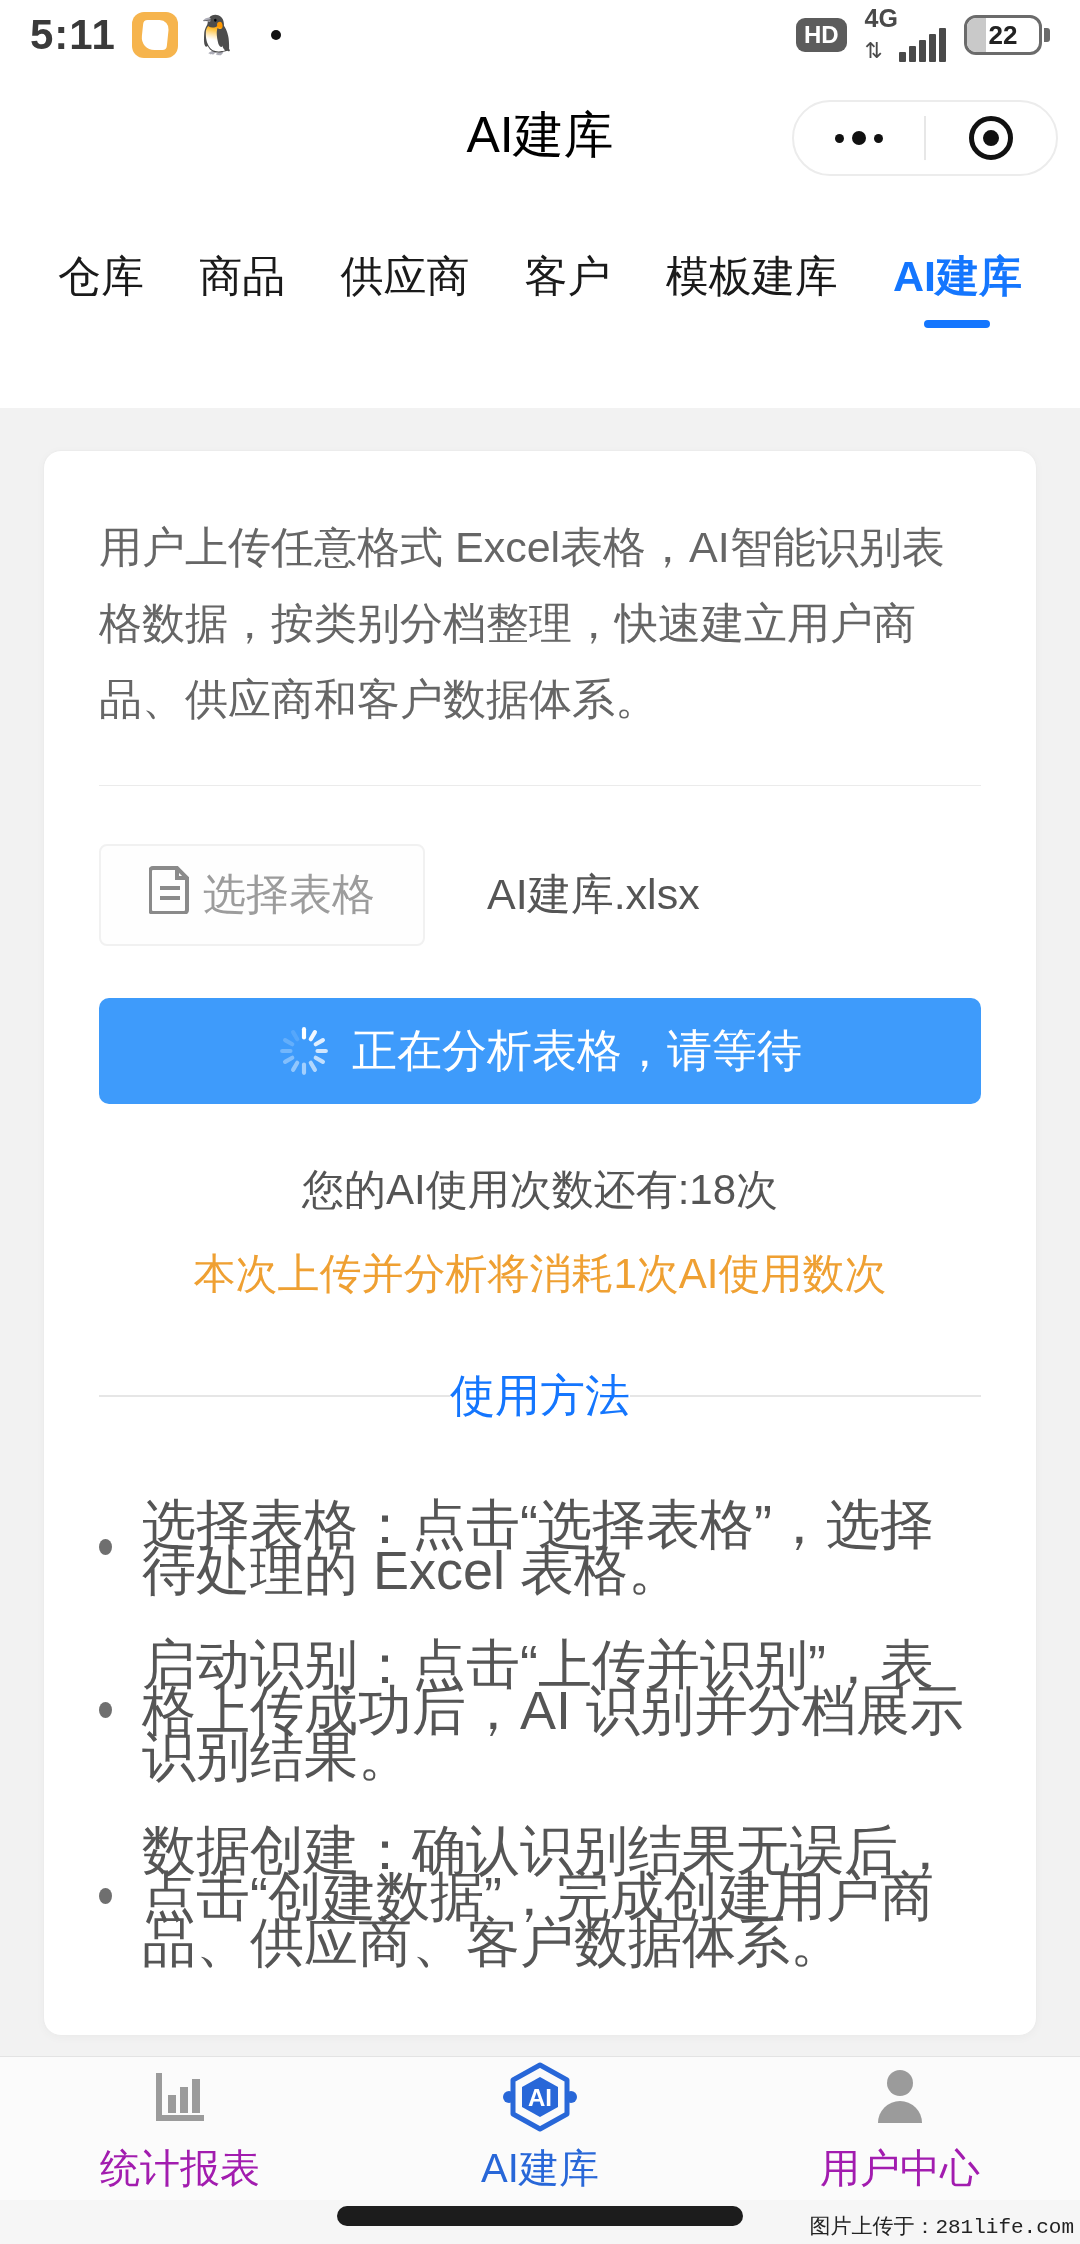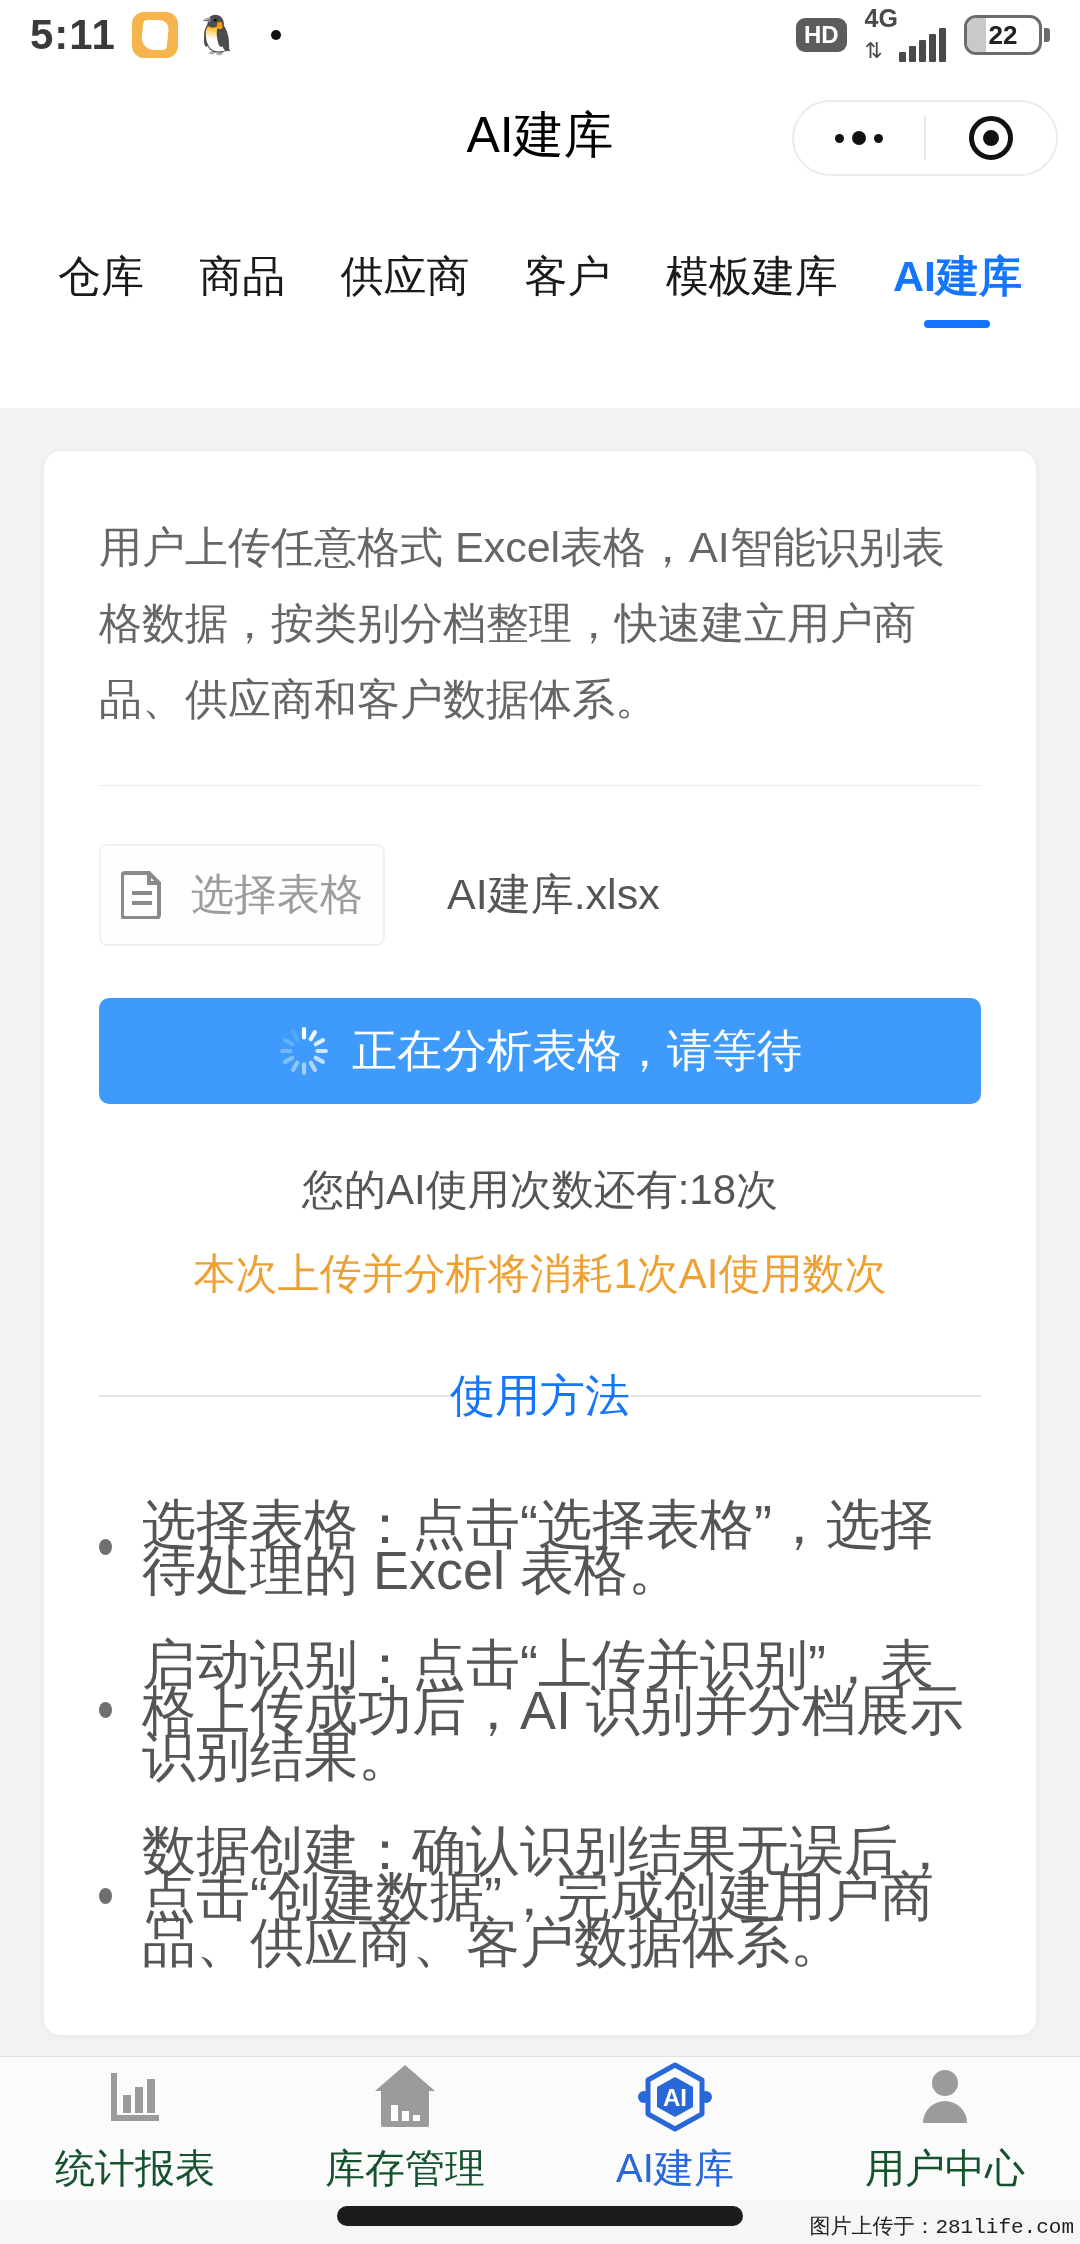--- a/index.html
+++ b/index.html
@@ -62,22 +62,22 @@
   .tab-item.active .underline { display:block; width:66px; height:8px; border-radius:4px;
      background:#1476fe; margin:14px auto 0 auto; }
 
   
   .card { margin:42px 43px 0 43px; background:#ffffff; border:1px solid #ececec;
      border-radius:18px; padding:58px 55px 70px 55px; box-shadow:0 2px 10px rgba(0,0,0,0.03); }
   .intro { font-size:43px; color:#666; line-height:76px; }
   .card-divider { height:1px; background:#ebebeb; margin:48px 0 0 0; }
 
   .file-row { display:flex; align-items:center; margin-top:58px; }
-  .file-btn { display:flex; align-items:center; gap:28px; border:2px solid #f1f1f1;
-     background:#fefefe; border-radius:8px; padding:20px 20px; cursor:pointer; }
+  .file-btn { display:flex; gap:12px; border:2px solid #f1f1f1;
+     background:#fefefe; border-radius:8px; padding:20px 48px; cursor:pointer; }
   .file-btn-label { font-size:43px; color:#9c9c9c; }
   .file-name { font-size:43px; color:#555; margin-left:62px; }
 
   .analyze-btn { margin-top:52px; height:106px; width:100%; background:#3e9bfb; border:none;
      border-radius:10px; color:#ffffff; font-size:45px; display:flex; align-items:center;
      justify-content:center; gap:22px; cursor:pointer; font-family:inherit; }
   .spinner { width:52px; height:52px; animation:spin 1s steps(12) infinite; }
   @keyframes spin { to { transform:rotate(360deg); } }
 
   .usage-remaining { margin-top:58px; text-align:center; font-size:42px; color:#555; }
@@ -93,21 +93,21 @@
   .bullet { flex:0 0 auto; width:13px; height:16px; border-radius:50%; background:#6f6f6f;
      margin-right:30px; }
   .howto-text { font-size:54px; color:#555; line-height:46px; }
 
   
   .tabbar { position:absolute; left:0; bottom:44px; width:100%; height:144px;
      background:#fbfbfb; border-top:1px solid #e3e3e3; display:flex; }
   .tabbar-item { flex:1; display:flex; flex-direction:column; align-items:center;
      justify-content:center; gap:8px; cursor:pointer; }
   .tabbar-icon { height:72px; display:flex; align-items:center; justify-content:center; }
-  .tabbar-label { font-size:40px; color:#14532d; }
+  .tabbar-label { font-size:40px; color:#a21caf; }
   .tabbar-item.active .tabbar-label { color:#2867d8; }
 
   
   .bottom-strip { position:absolute; left:0; bottom:0; width:100%; height:44px; background:#f6f6f6; }
   .home-indicator { position:absolute; left:50%; transform:translateX(-50%); top:6px;
      width:406px; height:20px; background:#1c1c1c; border-radius:10px; }
   .watermark { position:absolute; right:6px; bottom:4px; font-size:21px; color:#222;
      font-family:Liberation Mono, monospace; }
 </style>
 </head>
@@ -260,32 +260,20 @@
         <rect x="8" y="8" width="6" height="48" fill="#9b9b9b"></rect>
         <rect x="8" y="50" width="48" height="6" fill="#9b9b9b"></rect>
         <rect x="20" y="30" width="8" height="18" fill="#9b9b9b"></rect>
         <rect x="32" y="22" width="8" height="26" fill="#9b9b9b"></rect>
         <rect x="44" y="14" width="8" height="34" fill="#9b9b9b"></rect>
       </svg>
     </span>
     <span class="tabbar-label">统计报表</span>
   </div>
 
-  <div class="tabbar-item">
-    <span class="tabbar-icon">
-      <svg width="68" height="64" viewBox="0 0 68 64">
-        <polygon points="34,0 64,26 4,26" fill="#9b9b9b"></polygon>
-        <rect x="10" y="24" width="48" height="38" rx="2" fill="#9b9b9b"></rect>
-        <rect x="20" y="40" width="7" height="16" fill="#ffffff"></rect>
-        <rect x="31" y="46" width="7" height="10" fill="#ffffff"></rect>
-        <rect x="42" y="50" width="7" height="6" fill="#ffffff"></rect>
-      </svg>
-    </span>
-    <span class="tabbar-label">库存管理</span>
-  </div>
 
   <div class="tabbar-item active">
     <span class="tabbar-icon">
       <svg width="78" height="72" viewBox="0 0 78 72">
         <polygon points="39,4 66,19 66,53 39,68 12,53 12,19" fill="none" stroke="#2867d8" stroke-width="5" stroke-linejoin="round"></polygon>
         <polygon points="39,16 57,26 57,46 39,56 21,46 21,26" fill="#2867d8"></polygon>
         <circle cx="8" cy="36" r="6" fill="#2867d8"></circle>
         <circle cx="70" cy="36" r="6" fill="#2867d8"></circle>
         <text x="39" y="45" text-anchor="middle" font-size="24" font-weight="bold" fill="#ffffff" font-family="Liberation Sans, sans-serif">AI</text>
       </svg>

